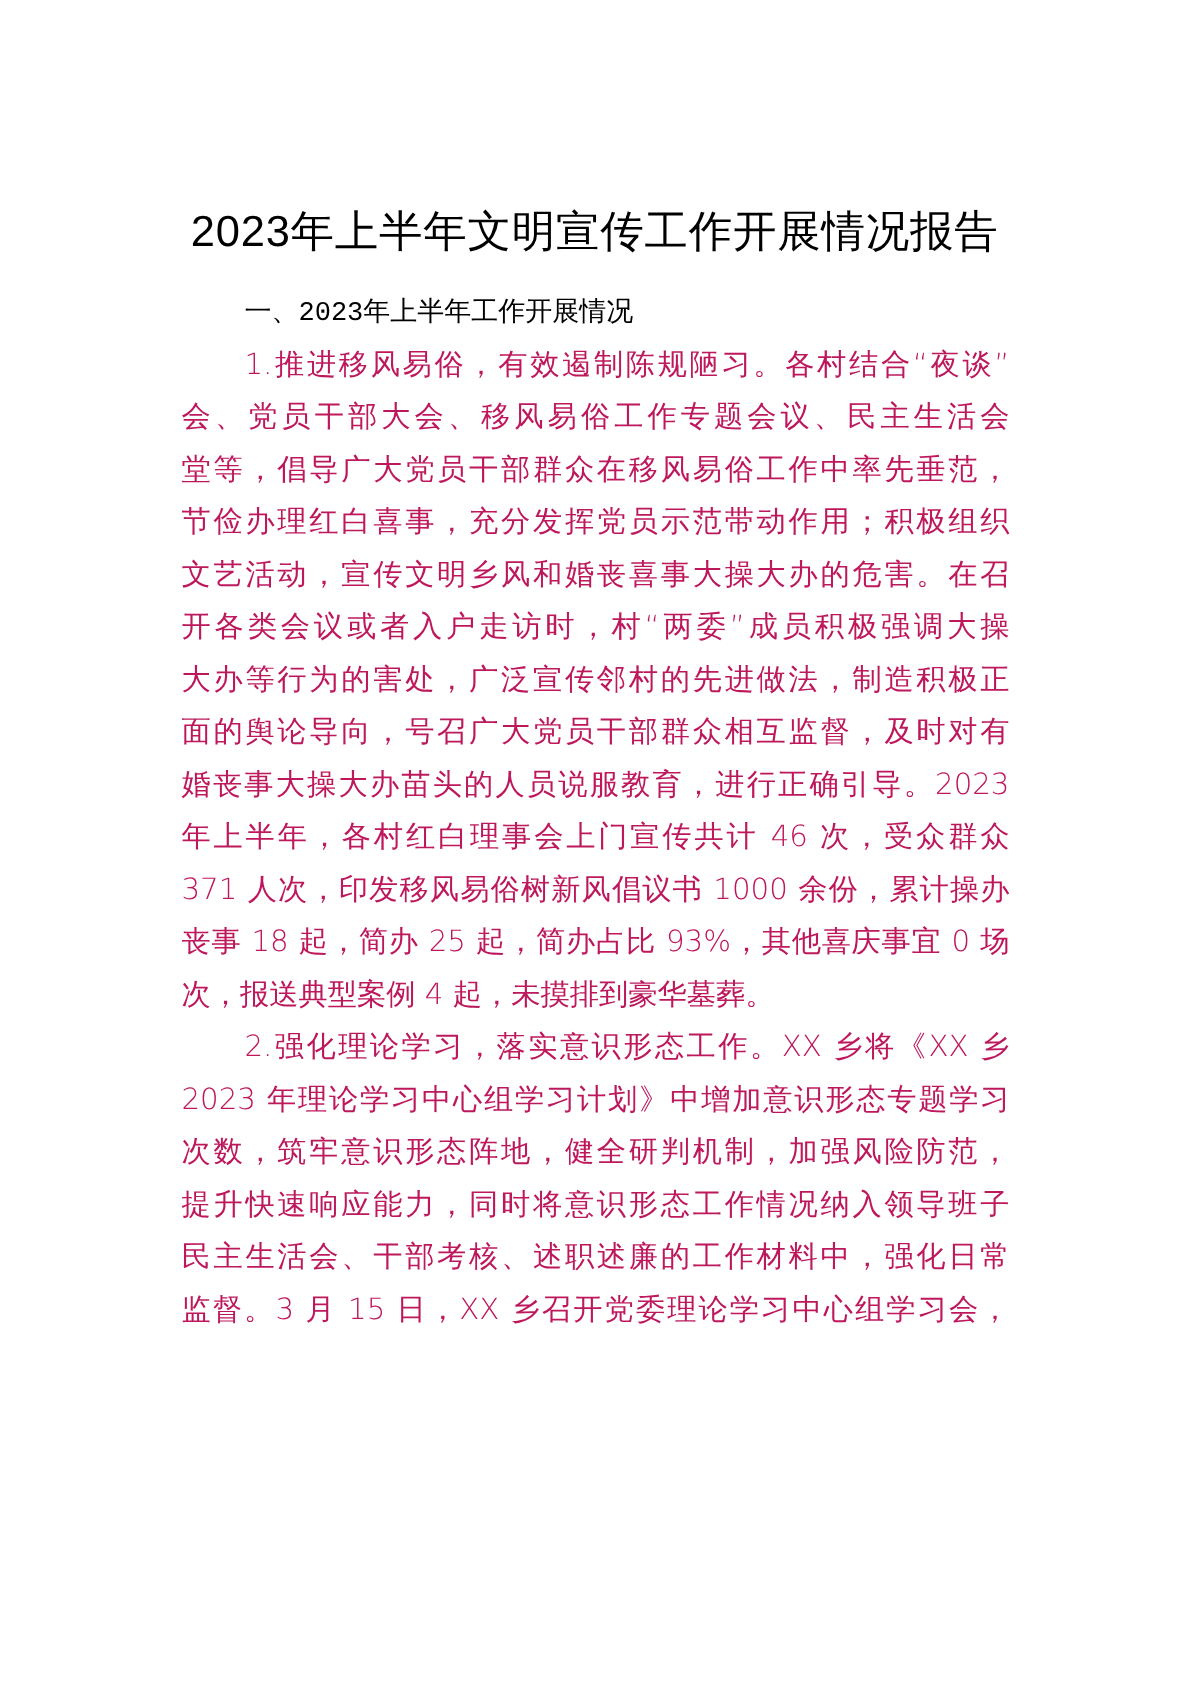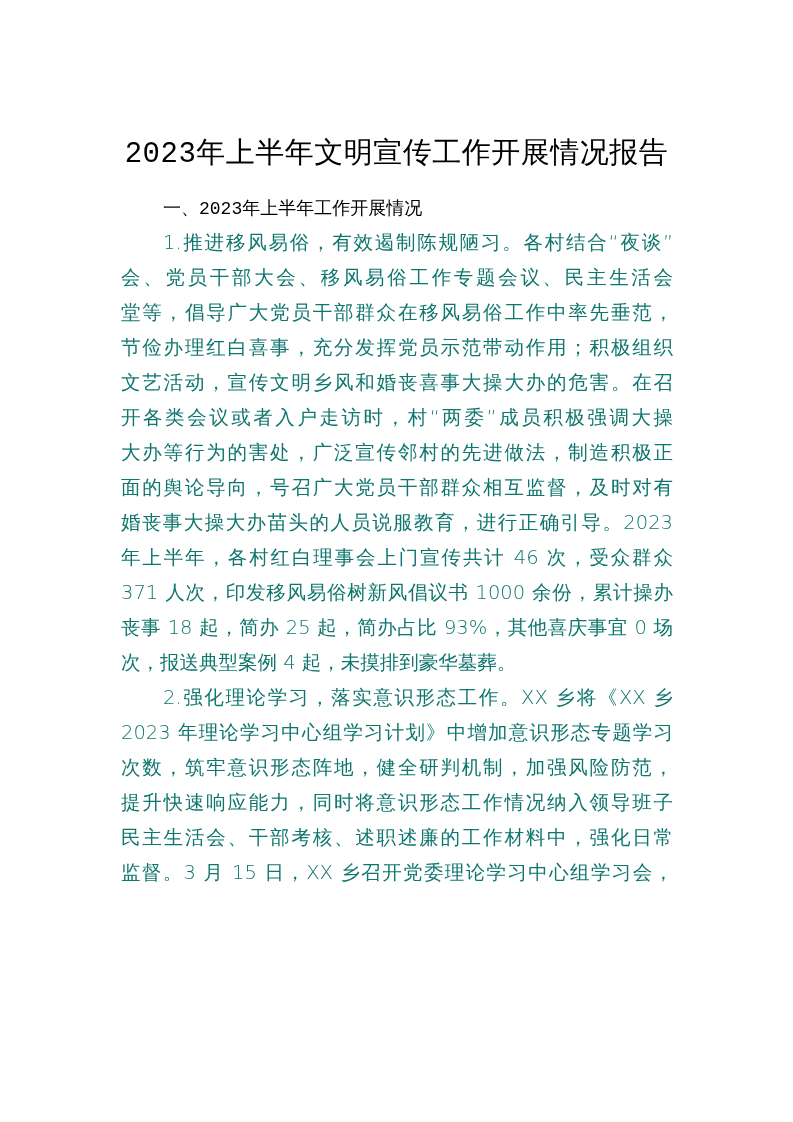--- a/index.html
+++ b/index.html
@@ -20,21 +20,21 @@
       left: 0; top: 0;
       width: 793px; height: 1122px;
       background: #ffffff;
     }
     .doc-title {
       position: absolute;
       left: 0;
       top: 136px;
       width: 793px;
       text-align: center;
-      font-family: Liberation Mono, monospace;
+      font-family: Liberation Sans, sans-serif;
       font-size: 29px;
       line-height: 38px;
       letter-spacing: 0.5px;
       margin: 0;
       font-weight: normal;
     }
     .section-heading {
       position: absolute;
       left: 163px;
       top: 196px;
@@ -54,21 +54,21 @@
     .line {
       display: block;
       height: 35px;
       line-height: 35px;
       font-size: 19.5px;
       white-space: nowrap;
       text-align: justify;
       text-align-last: justify;
       font-family: "DejaVu Sans", "Liberation Sans", sans-serif;
       font-weight: 300;
-      color: #0f766e;
+      color: #be185d;
     }
     .line.indent {
       padding-left: 42px;
     }
     .line.last {
       text-align-last: left;
     }
   </style>
 </head>
 <body>

